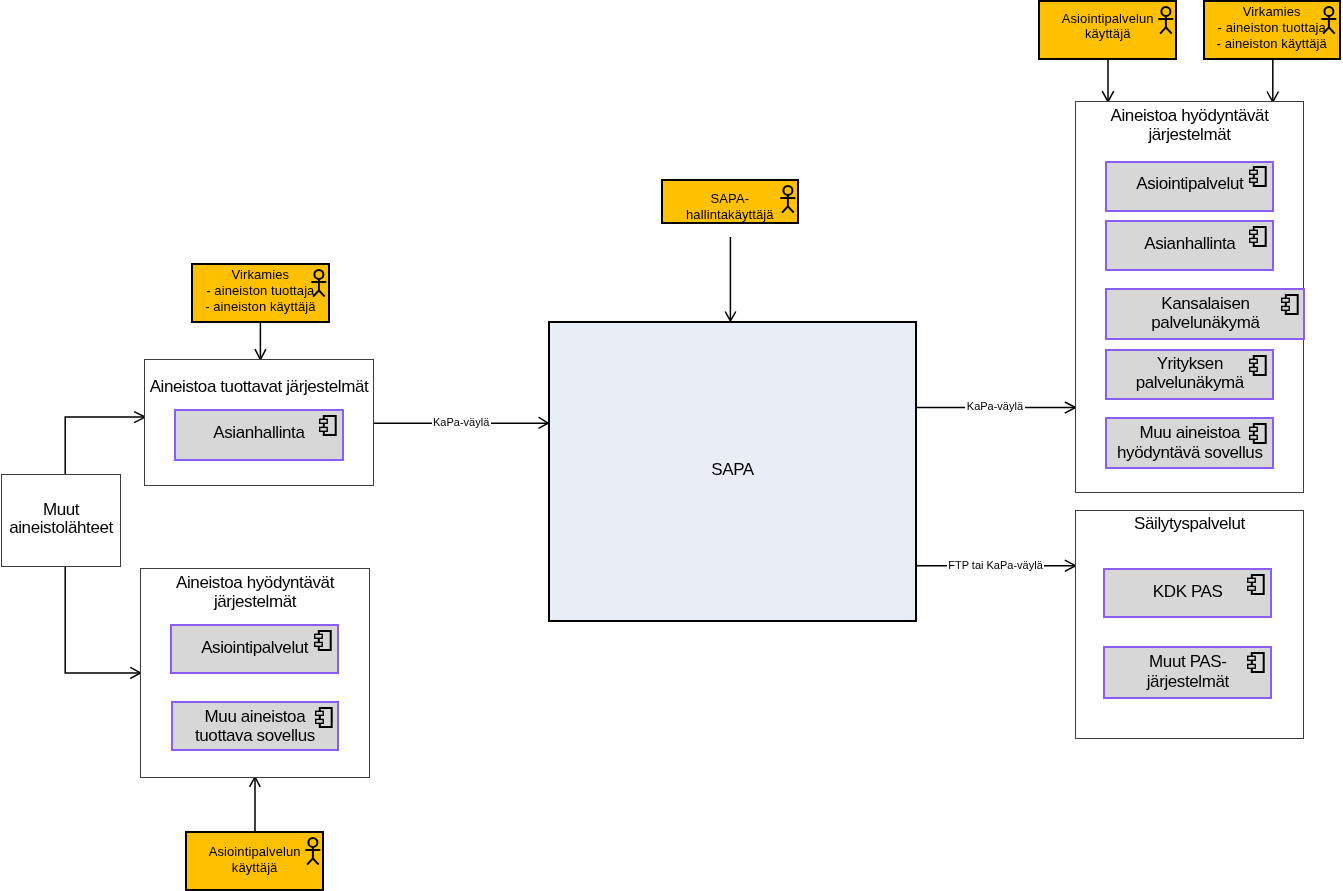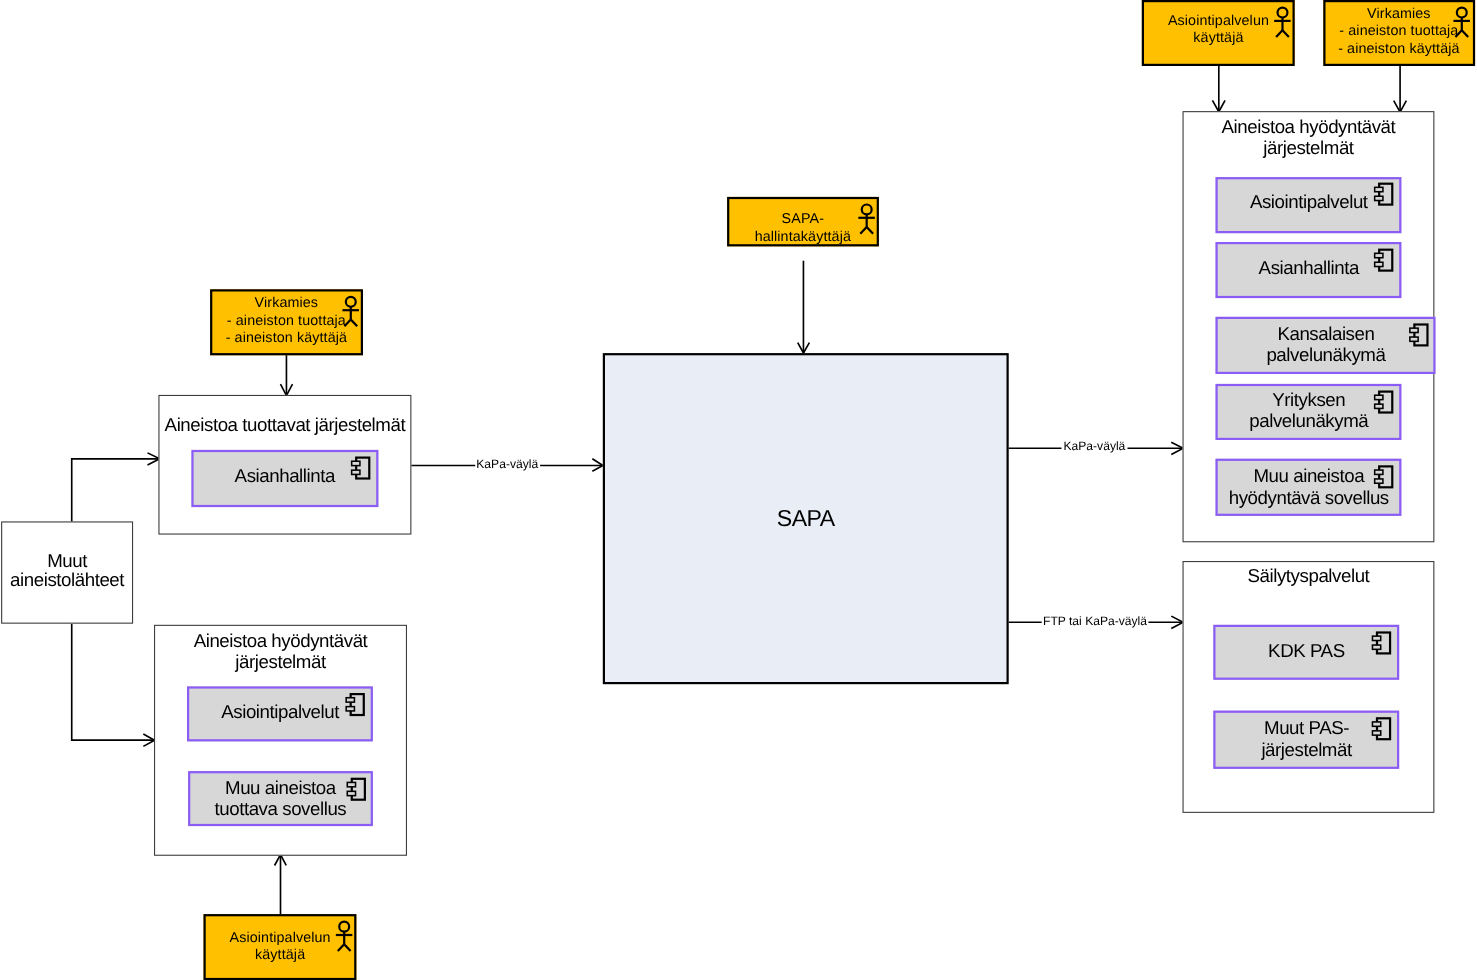--- a/index.html
+++ b/index.html
@@ -101,21 +101,21 @@
     <div class="ctext" style="top:4px;">Muu aineistoa
 tuottava sovellus</div>
     <svg class="compicon" width="18" height="22" viewBox="0 0 18 22" style="right:4.8px;top:3.9px;">
       <rect x="4.8" y="1" width="11.9" height="19" fill="none" stroke="#000" stroke-width="2"></rect>
       <rect x="0.7" y="4.3" width="7.5" height="4" fill="#d7d7d7" stroke="#000" stroke-width="1.4"></rect>
       <rect x="0.7" y="12.4" width="7.5" height="3.9" fill="#d7d7d7" stroke="#000" stroke-width="1.4"></rect>
     </svg>
   </div>
 
   <div class="box sapa" style="left:548px;top:321px;width:369px;height:301px;">
-    <div class="ctext" style="top:137px;font-size:21px;letter-spacing:-0.4px;">SAPA</div>
+    <div class="ctext" style="top:137px;font-size:17px;letter-spacing:-0.4px;">SAPA</div>
   </div>
 
   <div class="box group" style="left:1075px;top:101px;width:229px;height:392px;">
     <div class="ctext gtitle" style="top:4.2px;">Aineistoa hyödyntävät
 järjestelmät</div>
   </div>
 
   <div class="box comp" style="left:1105.4px;top:160.6px;width:168.8px;height:51.2px;">
     <div class="ctext" style="top:11.9px;">Asiointipalvelut</div>
     <svg class="compicon" width="18" height="22" viewBox="0 0 18 22" style="right:4.8px;top:3.9px;">

